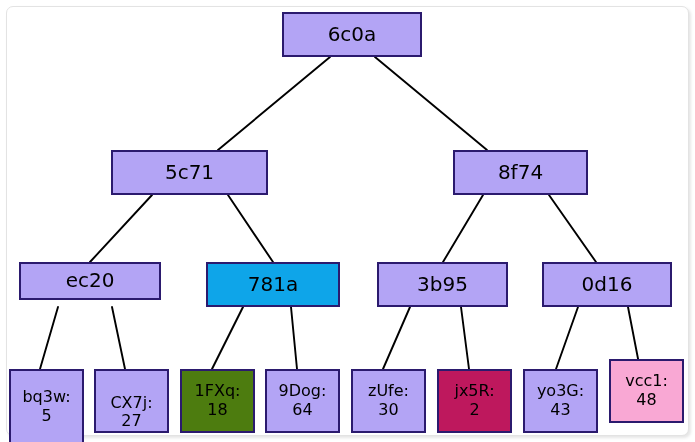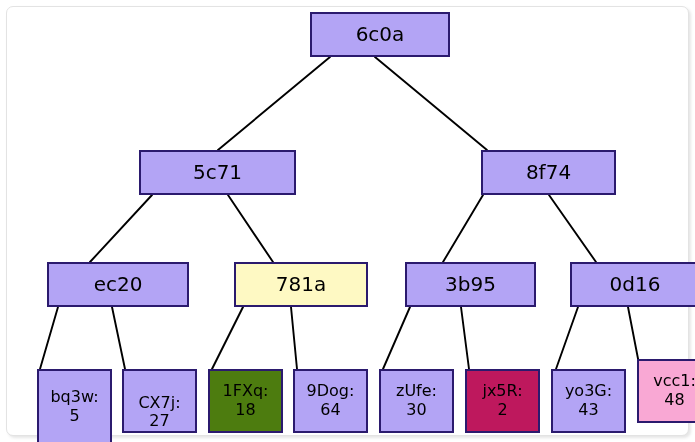--- a/index.html
+++ b/index.html
@@ -50,21 +50,20 @@
     border: 2px solid #2b1a6e;
     display: flex;
     align-items: center;
     justify-content: center;
     text-align: center;
     color: #000000;
     font-family: "DejaVu Sans", sans-serif;
     line-height: 1.16;
     white-space: pre-line;
     z-index: 2;
-    margin-left: 28px;
   }
 
   .node.internal {
     font-size: 20px;
   }
 
   .node.leaf {
     font-size: 16px;
   }
 </style>
@@ -89,22 +88,22 @@
       <line x1="410" y1="307" x2="383" y2="369" stroke="#000000" stroke-width="1.9" stroke-linecap="round"></line>
       <line x1="461" y1="307" x2="469" y2="369" stroke="#000000" stroke-width="1.9" stroke-linecap="round"></line>
       <line x1="578" y1="307" x2="556" y2="369" stroke="#000000" stroke-width="1.9" stroke-linecap="round"></line>
       <line x1="628" y1="307" x2="640" y2="369" stroke="#000000" stroke-width="1.9" stroke-linecap="round"></line>
     </svg>
 
   <div id="nodes">
       <div class="node internal" style="left: 282px; top: 12px; width: 140px; height: 45px; background: rgb(179, 164, 245); border-color: rgb(43, 26, 110);"><span>6c0a</span></div>
       <div class="node internal" style="left: 111px; top: 150px; width: 157px; height: 45px; background: rgb(179, 164, 245); border-color: rgb(43, 26, 110);"><span>5c71</span></div>
       <div class="node internal" style="left: 453px; top: 150px; width: 135px; height: 45px; background: rgb(179, 164, 245); border-color: rgb(43, 26, 110);"><span>8f74</span></div>
-      <div class="node internal" style="left: 19px; top: 262px; width: 142px; height: 45px; background: rgb(179, 164, 245); border-color: rgb(43, 26, 110);"><span>ec20</span></div>
-      <div class="node internal" style="left: 206px; top: 262px; width: 134px; height: 45px; background: #fef9c3; border-color: rgb(43, 26, 110);"><span>781a</span></div>
+      <div class="node internal" style="left: 19px; top: 262px; width: 142px; height: 38px; background: rgb(179, 164, 245); border-color: rgb(43, 26, 110);"><span>ec20</span></div>
+      <div class="node internal" style="left: 206px; top: 262px; width: 134px; height: 45px; background: #0ea5e9; border-color: rgb(43, 26, 110);"><span>781a</span></div>
       <div class="node internal" style="left: 377px; top: 262px; width: 131px; height: 45px; background: rgb(179, 164, 245); border-color: rgb(43, 26, 110);"><span>3b95</span></div>
       <div class="node internal" style="left: 542px; top: 262px; width: 130px; height: 45px; background: rgb(179, 164, 245); border-color: rgb(43, 26, 110);"><span>0d16</span></div>
       <div class="node leaf" style="left: 9px; top: 369px; width: 75px; height: 76px; background: rgb(179, 164, 245); border-color: rgb(43, 26, 110);"><span>bq3w:
 5</span></div>
       <div class="node leaf" style="left: 94px; top: 369px; width: 75px; height: 64px; background: rgb(179, 164, 245); border-color: rgb(43, 26, 110); align-items: flex-end;"><span>CX7j:
 27</span></div>
       <div class="node leaf" style="left: 180px; top: 369px; width: 75px; height: 64px; background: #4d7c0f; border-color: rgb(43, 26, 110);"><span>1FXq:
 18</span></div>
       <div class="node leaf" style="left: 265px; top: 369px; width: 75px; height: 64px; background: rgb(179, 164, 245); border-color: rgb(43, 26, 110);"><span>9Dog:
 64</span></div>

